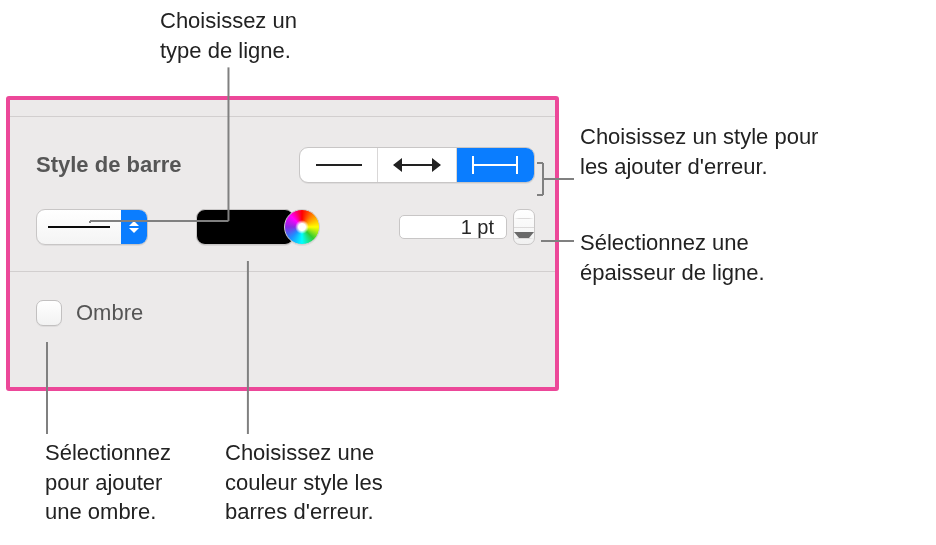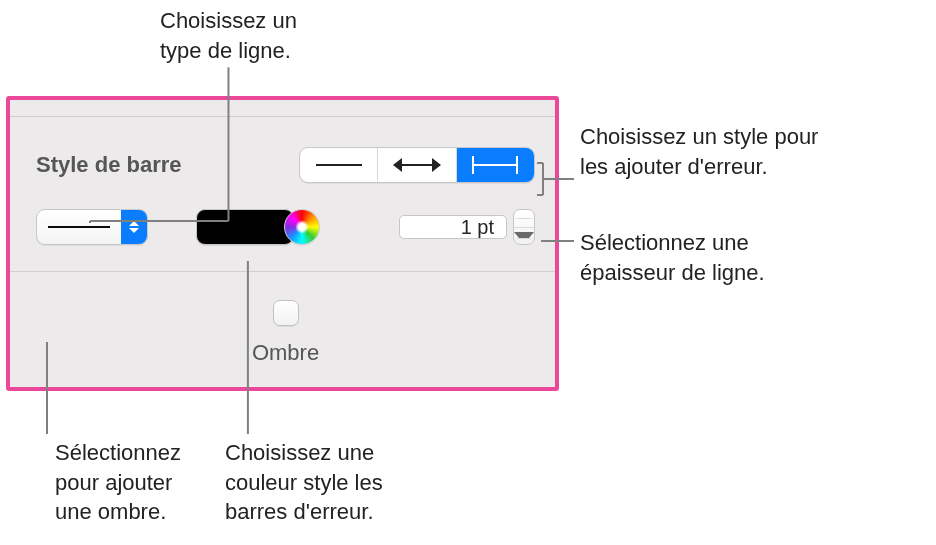--- a/index.html
+++ b/index.html
@@ -181,21 +181,21 @@
       width:0;height:0;
       border-left:5px solid transparent;
       border-right:5px solid transparent;
     }
     .sb-up   { border-bottom:6px solid #6a6a6a; }
     .sb-down { border-top:6px solid #6a6a6a; }
 
     
     .section-shadow {
       padding: 28px 20px 30px 26px;
-      display:flex; align-items:center; gap:14px;flex-direction:column;
+      display:flex; align-items:center; gap:14px;
     }
     .checkbox {
       width: 26px; height: 26px;
       border-radius: 7px;
       background: linear-gradient(#fff,#f2f2f2);
       border: 1px solid #c2c0c0;
       cursor: pointer;
       box-shadow: 0 1px 0 rgba(0,0,0,0.06);
     }
 
@@ -238,21 +238,21 @@
 
 <div class="callout" style="left:160px; top:6px; white-space:pre-line;">Choisissez un
 type de ligne.</div>
 
 <div class="callout" style="left:580px; top:122px; white-space:pre-line;">Choisissez un style pour
 les ajouter d'erreur.</div>
 
 <div class="callout" style="left:580px; top:228px; white-space:pre-line;">Sélectionnez une
 épaisseur de ligne.</div>
 
-<div class="callout" style="left:55px; top:438px; white-space:pre-line;">Sélectionnez
+<div class="callout" style="left:45px; top:438px; white-space:pre-line;">Sélectionnez
 pour ajouter
 une ombre.</div>
 
 <div class="callout" style="left:225px; top:438px; white-space:pre-line;">Choisissez une
 couleur style les
 barres d'erreur.</div>
 
 <div class="panel">
   <hr class="div" style="margin-top:16px;">
   <div class="section-top">

